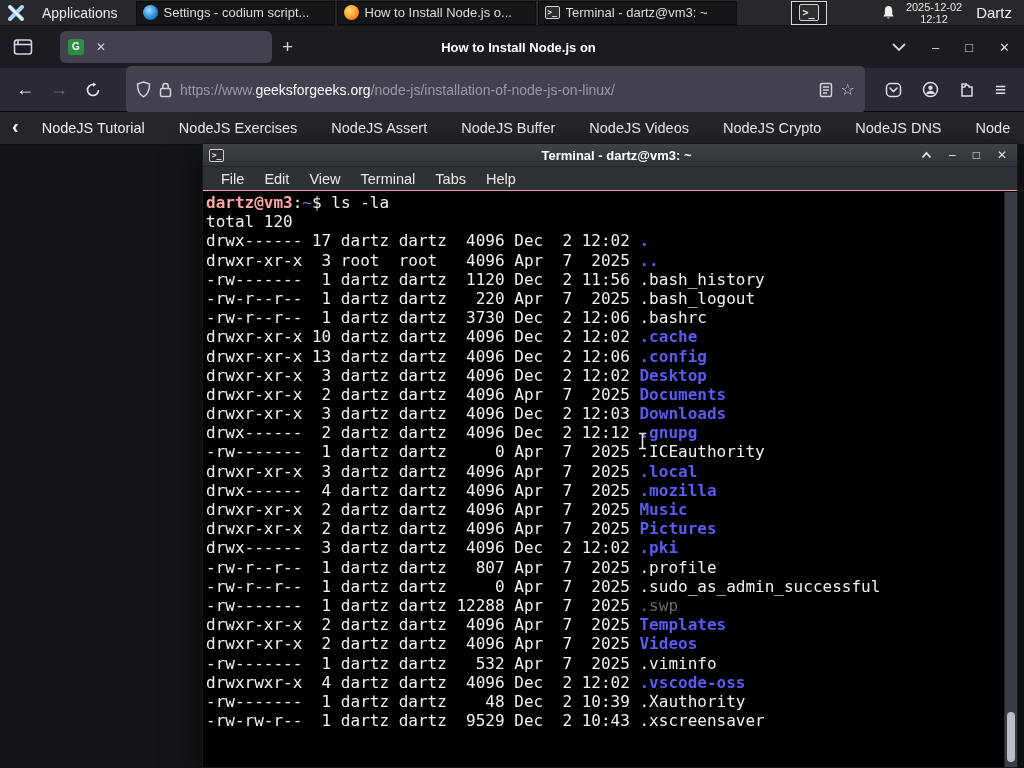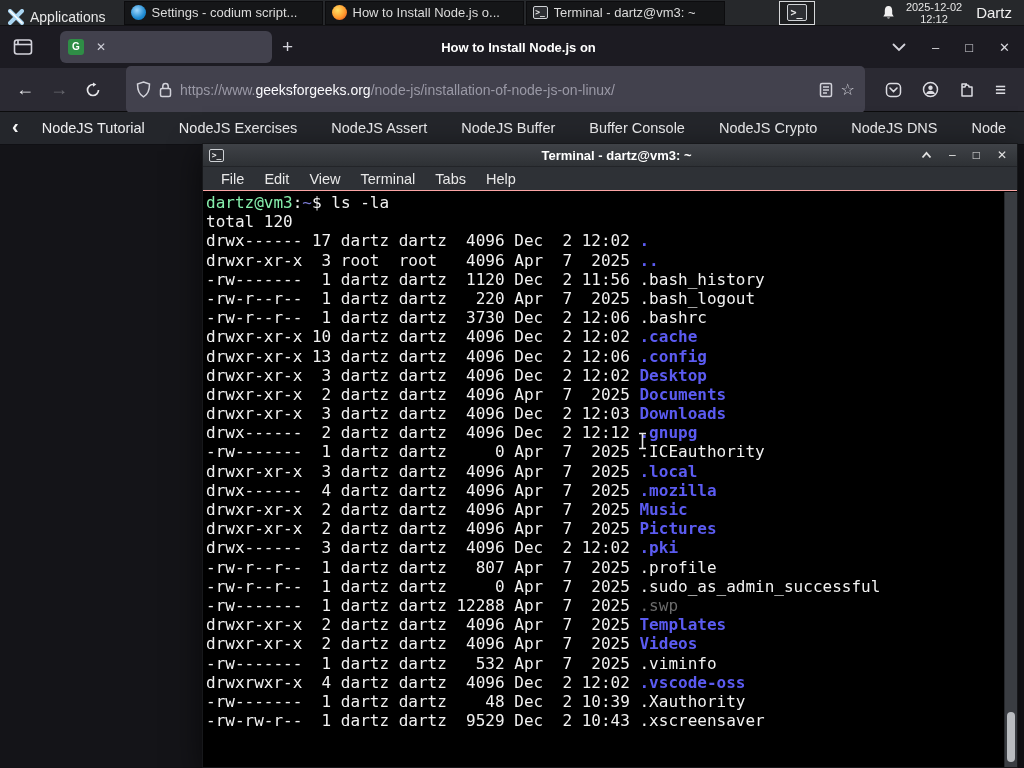--- a/index.html
+++ b/index.html
@@ -4,21 +4,21 @@
 <style>
   * { margin:0; padding:0; box-sizing:border-box; }
   html,body { width:1024px; height:768px; overflow:hidden; background:#101013;
               font-family:"Liberation Sans", sans-serif; }
   svg { display:block; }
 
   
   #panel { position:absolute; left:0; top:0; width:1024px; height:26px;
            background:#26282b; display:flex; align-items:center; z-index:50;
            border-bottom:1px solid #121214; }
-  .apps-btn { display:flex; align-items:flex-end; gap:6px; padding:0 8px; height:100%; color:#e8e8e8; font-size:14px; }
+  .apps-btn { display:flex; align-items:center; gap:18px; padding:0 8px; height:100%; color:#e8e8e8; font-size:14px; }
   .task-btn { display:flex; align-items:center; gap:6px; width:199px; height:24px; margin-right:2px;
               background:#151618; border:1px solid #0c0c0e; color:#dcdcdc; font-size:13px;
               padding:0 6px; overflow:hidden; white-space:nowrap; }
   .task-btn span.lbl { overflow:hidden; text-overflow:ellipsis; }
   .ff-ball { width:15px; height:15px; border-radius:50%; flex:none;
              background:radial-gradient(circle at 38% 35%, #ffe066, #ff9a2e 55%, #e85d1f 85%); }
   .codium-ball { width:15px; height:15px; border-radius:50%; flex:none;
                  background:radial-gradient(circle at 40% 35%, #9fd8ff, #1f8ad2 60%, #0a6cb0); }
   .mini-term { width:15px; height:13px; background:#2d2f33; border:1px solid #cfd2d6; border-radius:2px;
                color:#e8e8e8; font:bold 8px/11px "DejaVu Sans Mono", monospace; text-align:center; flex:none; }
@@ -72,21 +72,21 @@
   .t-tb-icon { margin-left:6px; z-index:2; }
   .t-controls { margin-left:auto; z-index:2; display:flex; align-items:center; gap:17px; padding-right:10px; color:#e2e2e2; }
   .t-controls .c { font-size:12px; line-height:12px; }
   .t-menubar { height:24px; background:#2e3136; display:flex; align-items:center; padding-left:8px;
                border-bottom:1px solid #fca5a5; }
   .t-menu { color:#e8e8e8; font-size:14.5px; padding:0 10px; }
   .t-body { position:absolute; left:0; top:48px; right:0; bottom:0; background:#000;
             font-family:"DejaVu Sans Mono", monospace; font-size:16px; color:#f2f2f2;
             padding:1px 14px 0 3px; overflow:hidden; }
   .tline { white-space:pre; height:19.2px; }
-  .p-user { color:#86efac; font-weight:normal; }
+  .p-user { color:#fca5a5; font-weight:bold; }
   .p-cwd  { color:#7a7ad2; }
   .f-dir  { color:#5b5bf1; font-weight:bold; }
   .f-dim  { color:#6b6b6b; }
   .t-scroll { position:absolute; right:0; top:48px; bottom:0; width:13px; background:#3a3d42;
               border-left:1px solid #26282c; }
   .t-thumb { position:absolute; left:2px; right:2px; bottom:5px; height:50px; background:#b9bcc0; border-radius:5px; }
   #ibeam { position:absolute; left:434px; top:240px; }
 </style>
 </head>
 <body>
@@ -212,21 +212,21 @@
   </div>
 
   <div id="page">
     <div id="site-nav">
       <span class="snav-chev">‹</span>
       <div id="site-nav-items" style="display:flex;align-items:center;">
           <span class="snav-item">NodeJS Tutorial</span>
           <span class="snav-item">NodeJS Exercises</span>
           <span class="snav-item">NodeJS Assert</span>
           <span class="snav-item">NodeJS Buffer</span>
-          <span class="snav-item">Buffer Console</span>
+          <span class="snav-item">NodeJS Videos</span>
           <span class="snav-item">NodeJS Crypto</span>
           <span class="snav-item">NodeJS DNS</span>
           <span class="snav-item">Node</span>
         </div>
 
     </div>
   </div>
 </div>
 
 <div id="term">

